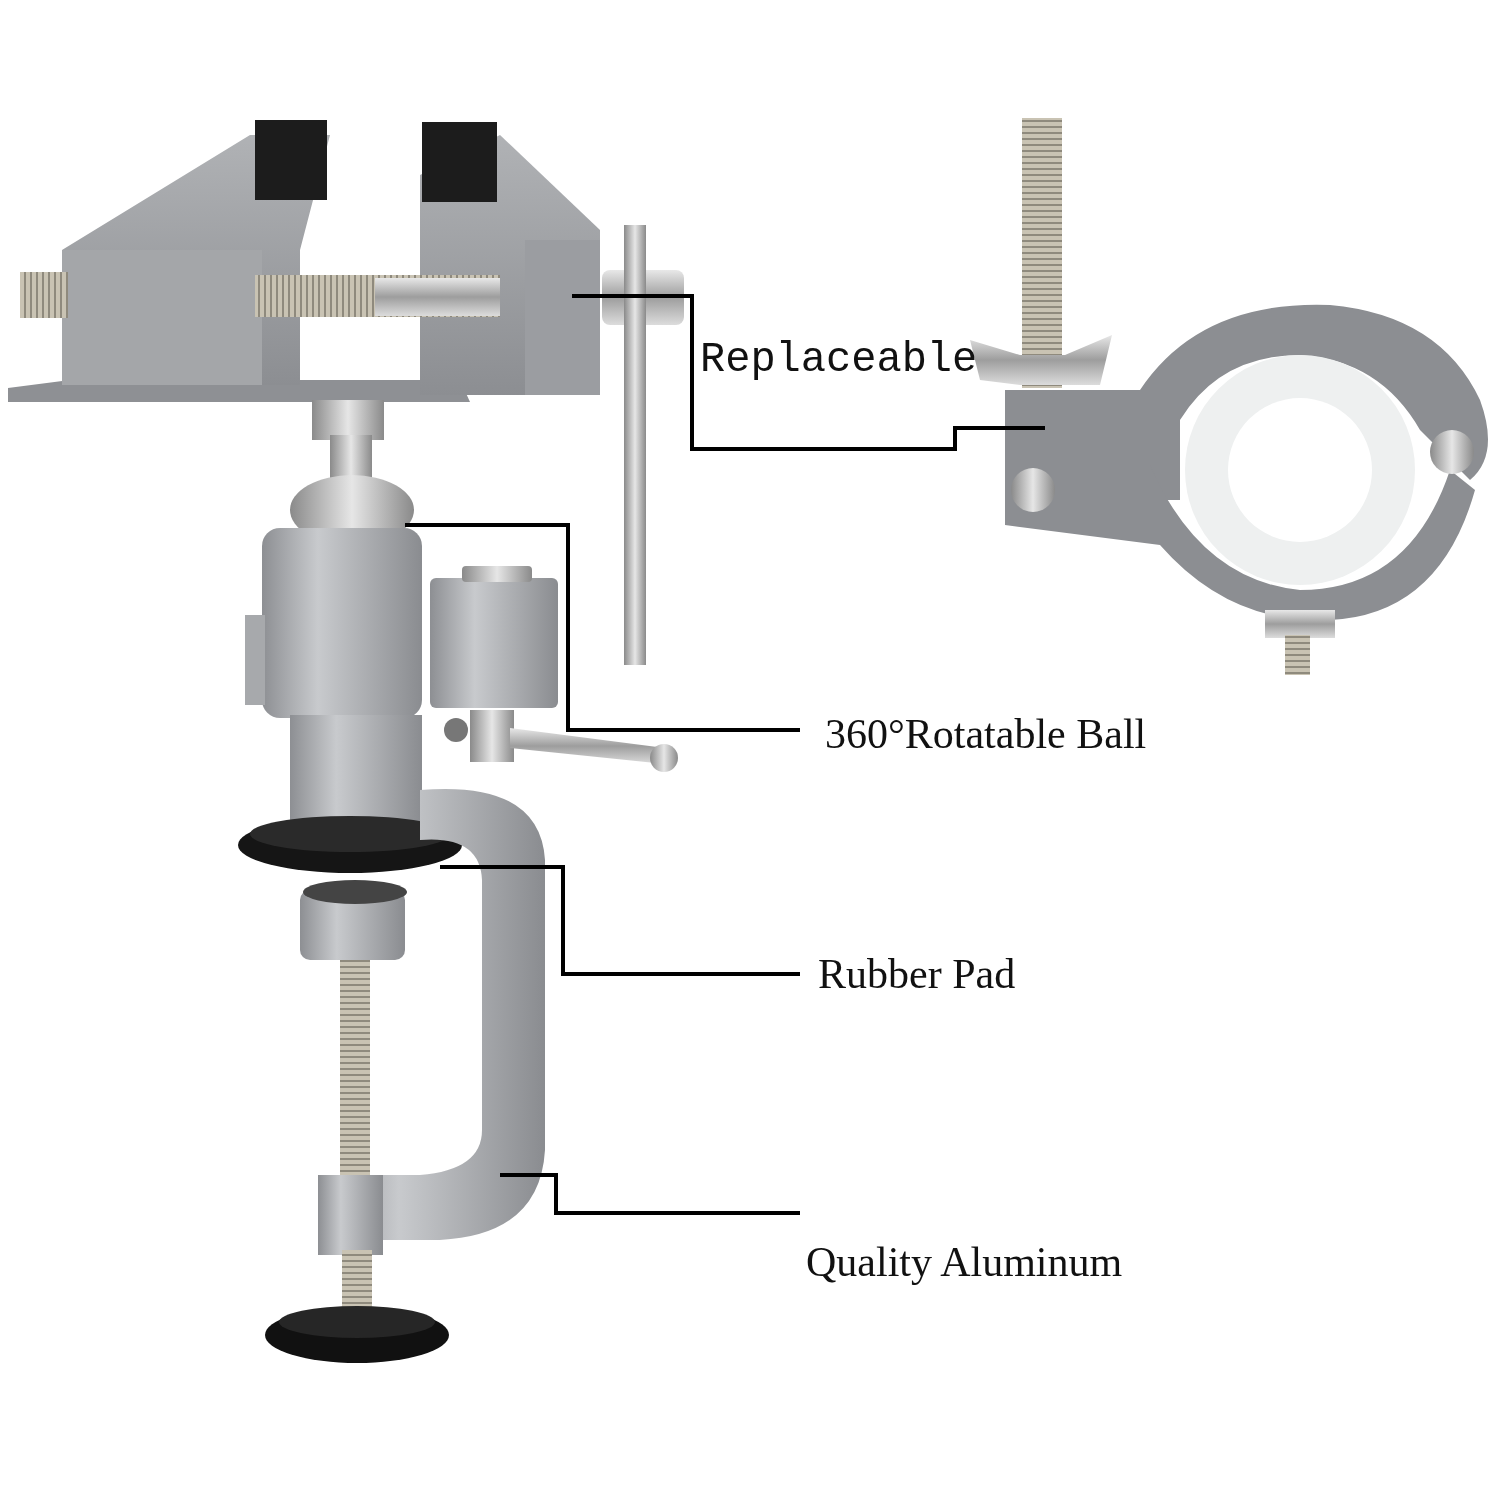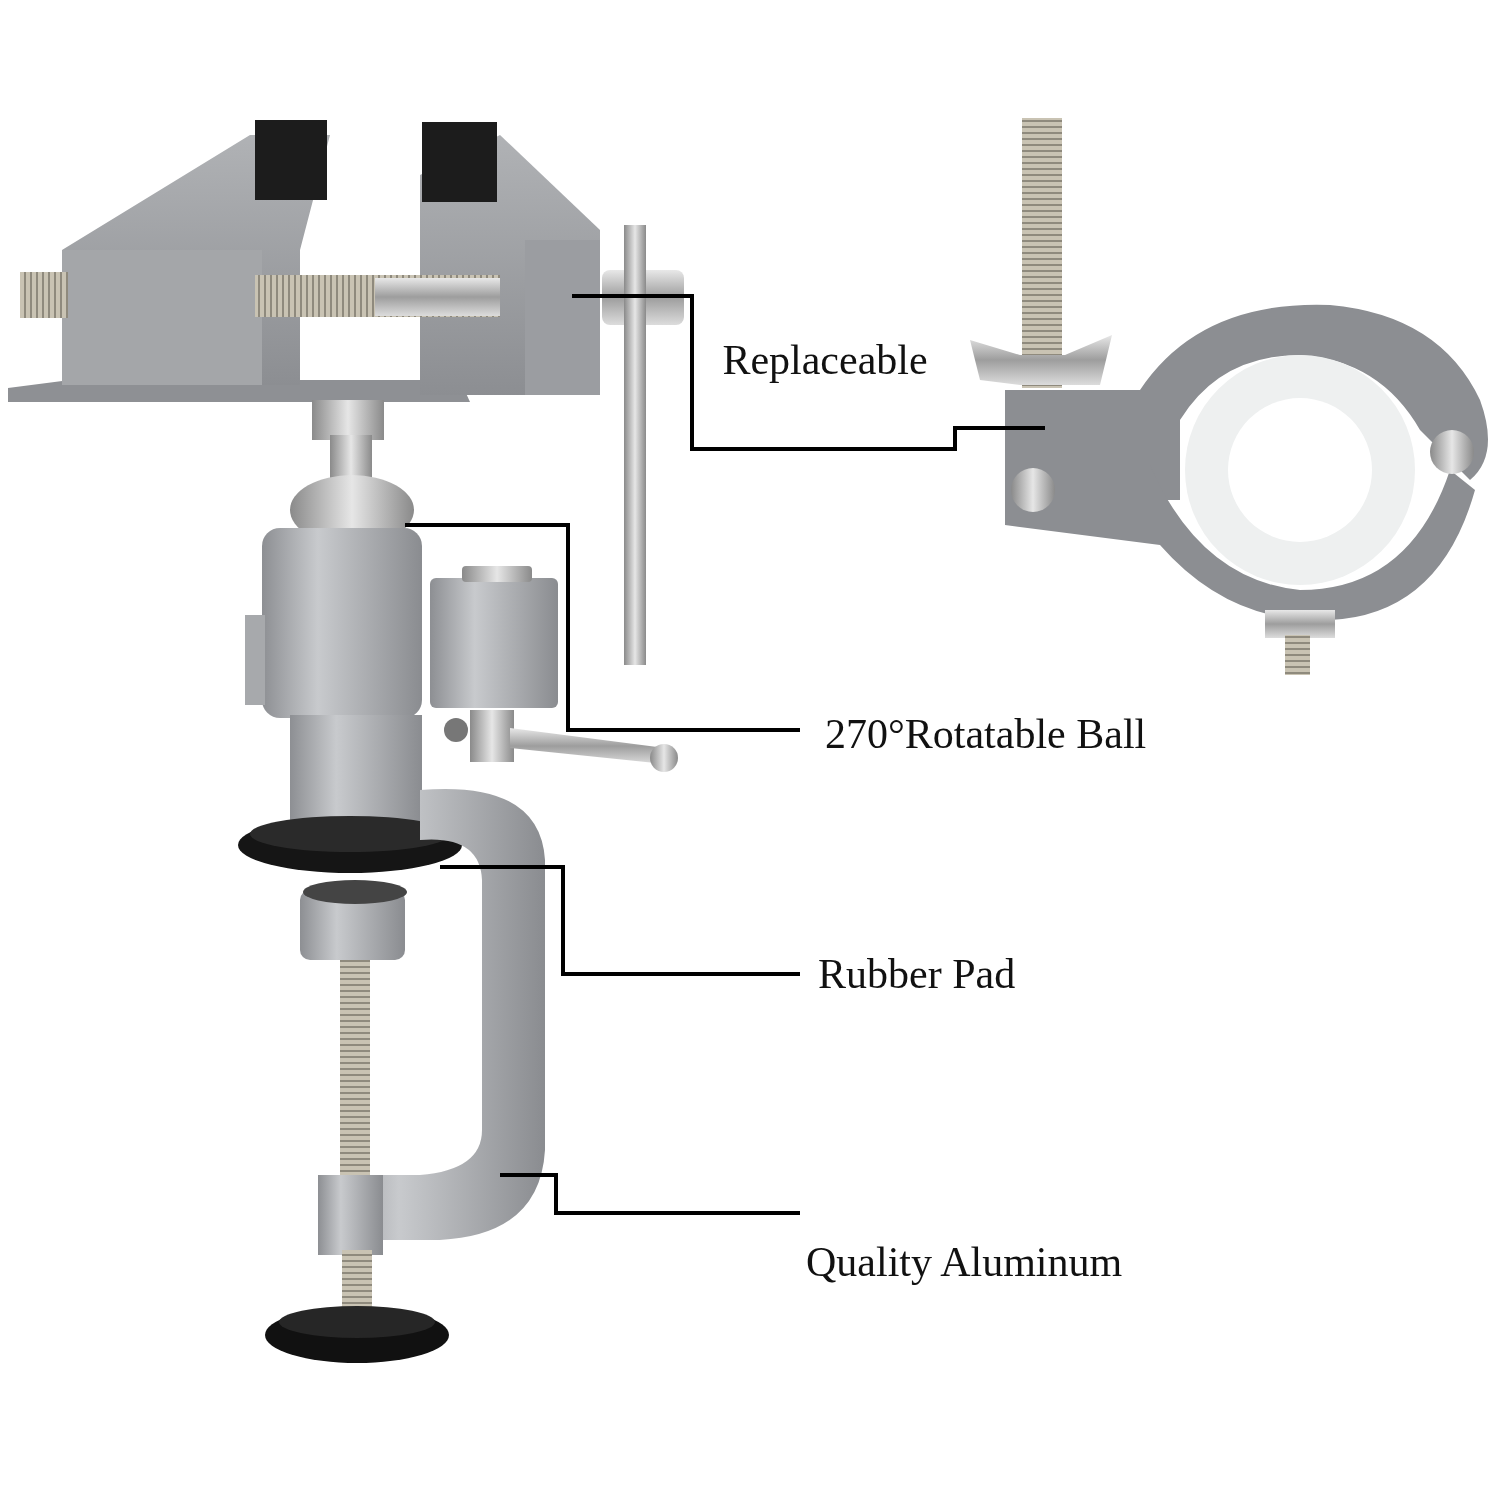--- a/index.html
+++ b/index.html
@@ -1,19 +1,19 @@
 <!DOCTYPE html>
 <html><head>
 <meta charset="utf-8">
 <style>
   html, body { margin:0; padding:0; background:#ffffff; }
   body { width:1500px; height:1500px; position:relative; overflow:hidden; font-family:"Liberation Serif", serif; }
   svg.scene { position:absolute; left:0; top:0; }
   .label { position:absolute; color:#111; font-size:42px; line-height:48px; white-space:nowrap; }
-  .label.center { text-align:center; }
+  .label.center { text-align:center;font-family:Liberation Mono, monospace; }
 </style>
 </head>
 <body>
 
 <svg class="scene" width="1500" height="1500" viewBox="0 0 1500 1500">
   <defs>
     <linearGradient id="alum" x1="0" x2="1" y1="0" y2="0">
       <stop offset="0" stop-color="#8d8f93"></stop>
       <stop offset="0.35" stop-color="#c8cacd"></stop>
       <stop offset="1" stop-color="#8a8c90"></stop>
@@ -114,15 +114,15 @@
     <polyline points="572,296 692,296 692,449 955,449 955,428 1045,428"></polyline>
     <polyline points="405,525 568,525 568,730 800,730"></polyline>
     <polyline points="440,867 563,867 563,974 800,974"></polyline>
     <polyline points="500,1175 556,1175 556,1213 800,1213"></polyline>
   </g>
 </svg>
 
 <div class="label center" style="left:700px; top:336px; width:250px;">
   <div>Replaceable</div>
 </div>
-<div class="label" style="left:825px; top:710px;">270°Rotatable Ball</div>
+<div class="label" style="left:825px; top:710px;">360°Rotatable Ball</div>
 <div class="label" style="left:818px; top:950px;">Rubber Pad</div>
 <div class="label" style="left:806px; top:1190px;margin-top:48px;">Quality Aluminum</div>
 
 </body></html>

